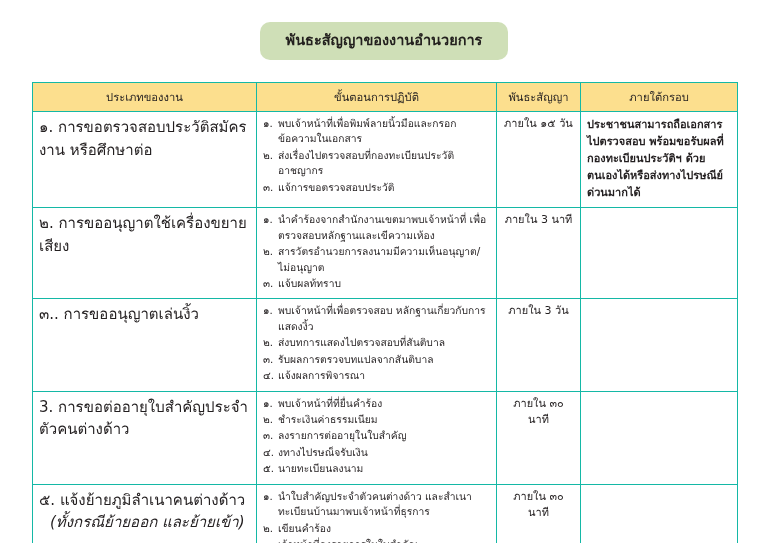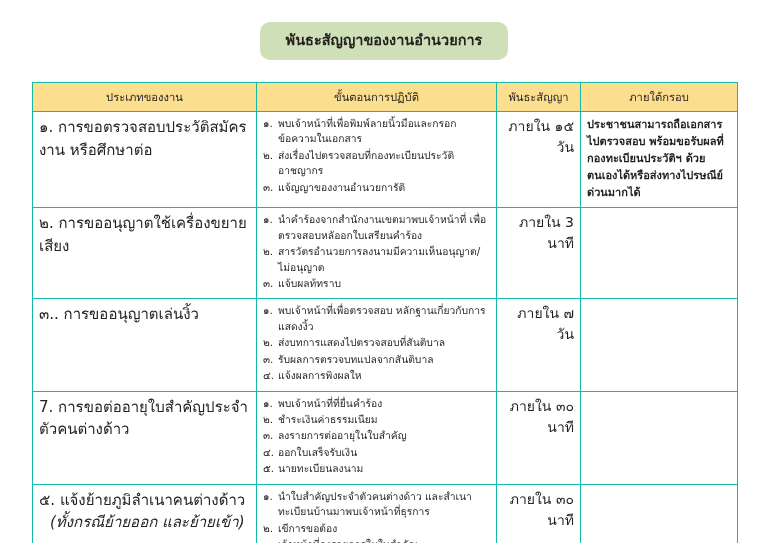--- a/index.html
+++ b/index.html
@@ -91,23 +91,23 @@
     display: block;
     padding-left: 11px;
     font-style: italic;
   }
   td.steps {
     font-size: 10.3px;
     line-height: 1.5;
     padding-left: 8px;
   }
   td.pledge {
-    font-size: 14px;
-    line-height: 1.5;
-    text-align: right;
+    font-size: 11px;
+    line-height: 1.5;
+    text-align: center;
     padding-top: 5px;
   }
   td.scope {
     font-size: 11px;
     line-height: 1.55;
     font-weight: bold;
   }
 
   ol.steplist {
     list-style: none;
@@ -162,84 +162,84 @@
       <tbody>
 
         <tr class="r1">
           <td class="cat">
             <span>๑. การขอตรวจสอบประวัติสมัครงาน หรือศึกษาต่อ</span>
           </td>
           <td class="steps">
             <ol class="steplist">
               <li><span class="num">๑.</span><span>พบเจ้าหน้าที่เพื่อพิมพ์ลายนิ้วมือและกรอกข้อความในเอกสาร</span></li>
               <li><span class="num">๒.</span><span>ส่งเรื่องไปตรวจสอบที่กองทะเบียนประวัติอาชญากร</span></li>
-              <li><span class="num">๓.</span><span>แจ้ญญาของงานอำนวยการัติ</span></li>
+              <li><span class="num">๓.</span><span>แจ้การขอตรวจสอบประวัติ</span></li>
             </ol>
           </td>
           <td class="pledge">ภายใน ๑๕ วัน</td>
           <td class="scope">ประชาชนสามารถถือเอกสารไปตรวจสอบ พร้อมขอรับผลที่กองทะเบียนประวัติฯ ด้วยตนเองได้หรือส่งทางไปรษณีย์ด่วนมากได้</td>
         </tr>
 
         <tr class="r2">
           <td class="cat">
             <span>๒. การขออนุญาตใช้เครื่องขยายเสียง</span>
           </td>
           <td class="steps">
             <ol class="steplist">
-              <li><span class="num">๑.</span><span>นำคำร้องจากสำนักงานเขตมาพบเจ้าหน้าที่ เพื่อตรวจสอบหลัออกใบเสรียนคำร้อง</span></li>
+              <li><span class="num">๑.</span><span>นำคำร้องจากสำนักงานเขตมาพบเจ้าหน้าที่ เพื่อตรวจสอบหลักฐานและเขีความเห้อง</span></li>
               <li><span class="num">๒.</span><span>สารวัตรอำนวยการลงนามมีความเห็นอนุญาต/ไม่อนุญาต</span></li>
               <li><span class="num">๓.</span><span>แจ้บผลท้ทราบ</span></li>
             </ol>
           </td>
           <td class="pledge">ภายใน 3 นาที</td>
           <td class="scope"></td>
         </tr>
 
         <tr class="r3">
           <td class="cat">
             <span>๓.. การขออนุญาตเล่นงิ้ว</span>
           </td>
           <td class="steps">
             <ol class="steplist">
               <li><span class="num">๑.</span><span>พบเจ้าหน้าที่เพื่อตรวจสอบ หลักฐานเกี่ยวกับการแสดงงิ้ว</span></li>
               <li><span class="num">๒.</span><span>ส่งบทการแสดงไปตรวจสอบที่สันติบาล</span></li>
               <li><span class="num">๓.</span><span>รับผลการตรวจบทแปลจากสันติบาล</span></li>
-              <li><span class="num">๔.</span><span>แจ้งผลการพิงผลให</span></li>
-            </ol>
-          </td>
-          <td class="pledge">ภายใน ๗ วัน</td>
+              <li><span class="num">๔.</span><span>แจ้งผลการพิจารณา</span></li>
+            </ol>
+          </td>
+          <td class="pledge">ภายใน 3 วัน</td>
           <td class="scope"></td>
         </tr>
 
         <tr class="r4">
           <td class="cat">
-            <span>7. การขอต่ออายุใบสำคัญประจำตัวคนต่างด้าว</span>
+            <span>3. การขอต่ออายุใบสำคัญประจำตัวคนต่างด้าว</span>
           </td>
           <td class="steps">
             <ol class="steplist">
               <li><span class="num">๑.</span><span>พบเจ้าหน้าที่ที่ยื่นคำร้อง</span></li>
               <li><span class="num">๒.</span><span>ชำระเงินค่าธรรมเนียม</span></li>
               <li><span class="num">๓.</span><span>ลงรายการต่ออายุในใบสำคัญ</span></li>
-              <li><span class="num">๔.</span><span>ออกใบเสร็จรับเงิน</span></li>
+              <li><span class="num">๔.</span><span>งทางไปรษณ็จรับเงิน</span></li>
               <li><span class="num">๕.</span><span>นายทะเบียนลงนาม</span></li>
             </ol>
           </td>
           <td class="pledge">ภายใน ๓๐  นาที</td>
           <td class="scope"></td>
         </tr>
 
         <tr class="r5">
           <td class="cat">
             <span>๕. แจ้งย้ายภูมิลำเนาคนต่างด้าว</span>
             <span class="sub">(ทั้งกรณีย้ายออก และย้ายเข้า)</span>
           </td>
           <td class="steps">
             <ol class="steplist">
               <li><span class="num">๑.</span><span>นำใบสำคัญประจำตัวคนต่างด้าว และสำเนาทะเบียนบ้านมาพบเจ้าหน้าที่ธุรการ</span></li>
-              <li><span class="num">๒.</span><span>เขีการขอต้อง</span></li>
+              <li><span class="num">๒.</span><span>เขียนคำร้อง</span></li>
               <li><span class="num">๓.</span><span>เจ้าหน้าที่ลงรายการในใบสำคัญ</span></li>
 
             </ol>
           </td>
           <td class="pledge">ภายใน ๓๐  นาที</td>
           <td class="scope"></td>
         </tr>
 
       </tbody>
     </table>

